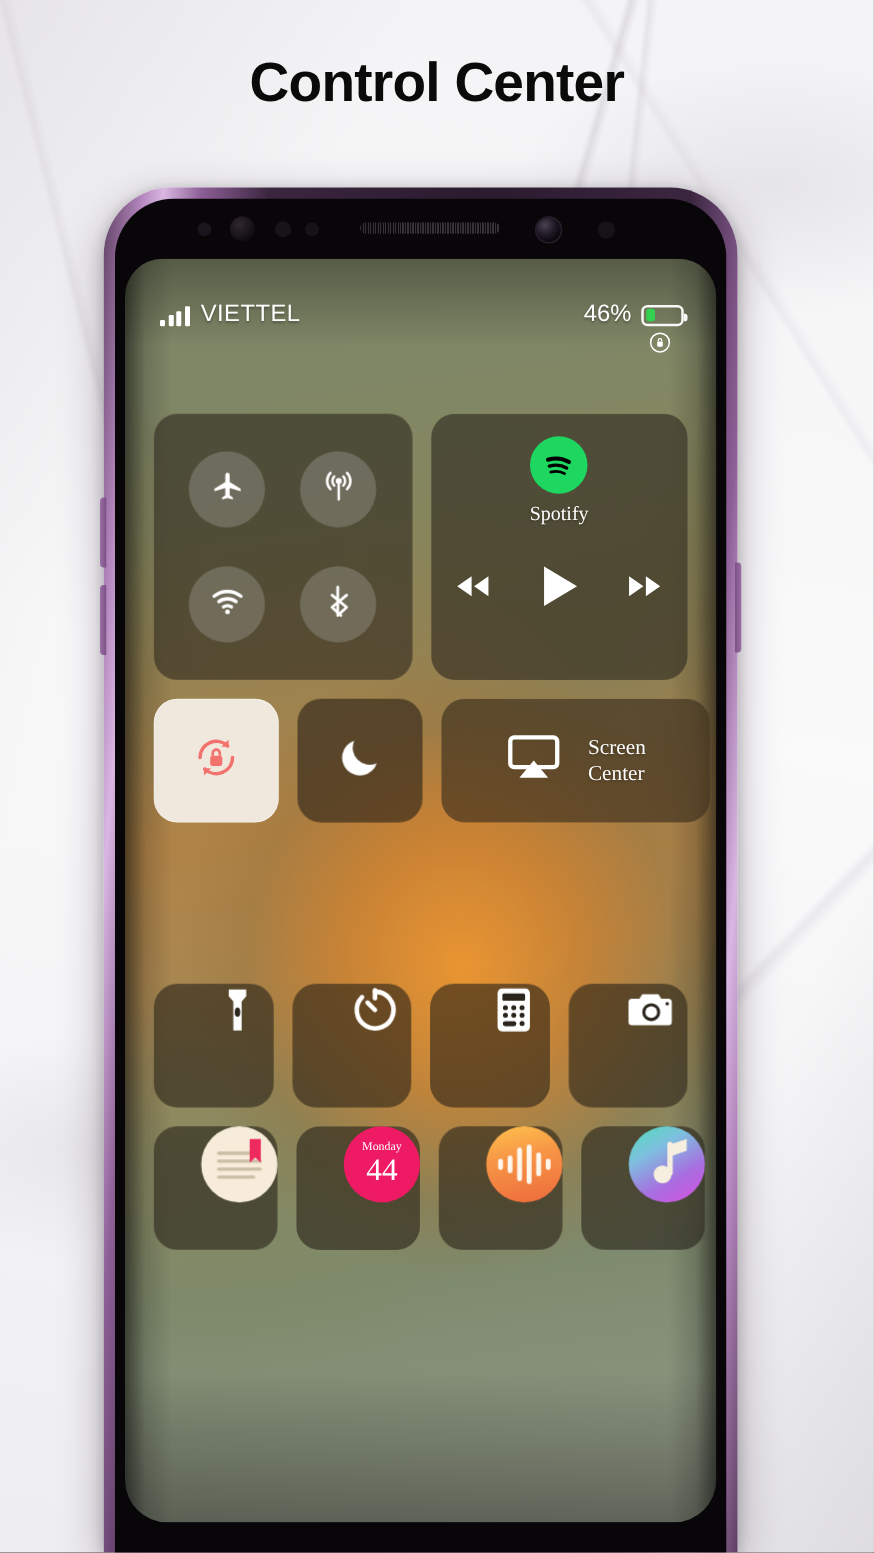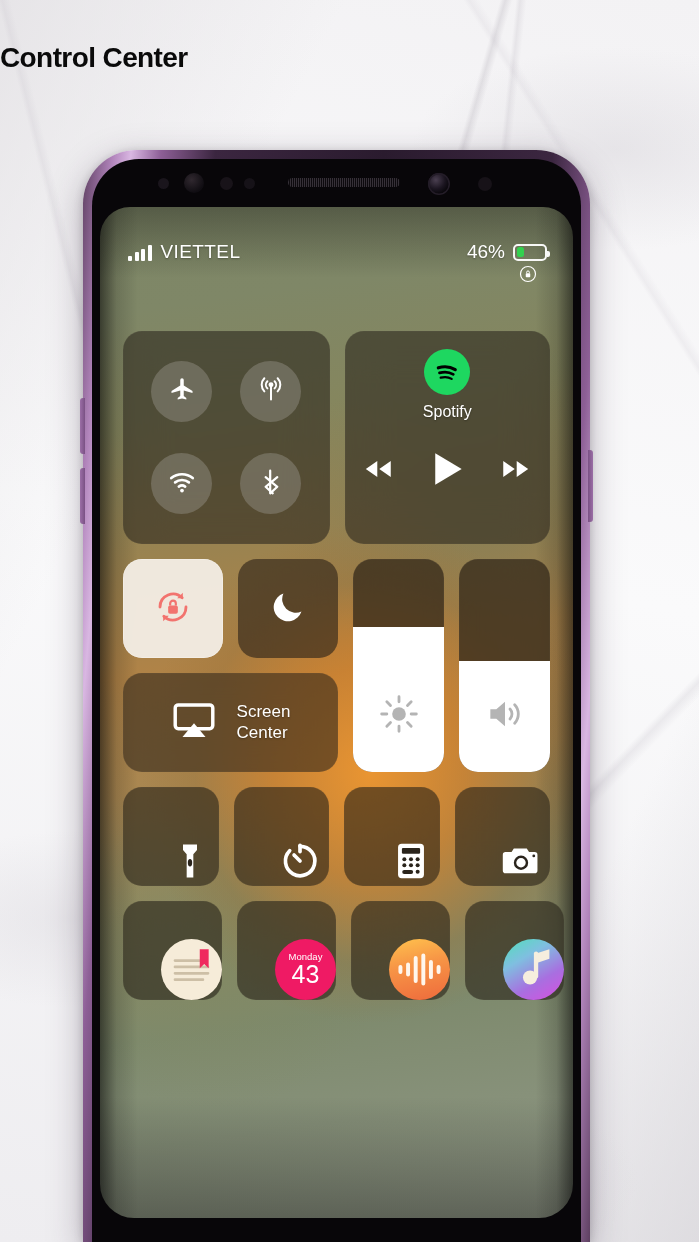--- a/index.html
+++ b/index.html
@@ -32,22 +32,22 @@
     content:""; position:absolute; inset:0;
     background:
       radial-gradient(ellipse 300px 150px at 88% 12%, rgba(196,192,200,.30), transparent 68%),
       radial-gradient(ellipse 260px 130px at 10% 74%, rgba(200,196,204,.26), transparent 68%),
       radial-gradient(ellipse 220px 120px at 70% 95%, rgba(204,200,208,.22), transparent 68%);
   }
 
   
   #page-title{
     position:absolute; top:42px; left:0; width:100%;
-    text-align:left;
-    font-size:28px; font-weight:bold; color:#0a0a0a;
+    text-align:center;
+    font-size:44px; font-weight:bold; color:#0a0a0a;
     letter-spacing:-0.6px;
     z-index:5;
   }
 
   
   #phone{
     position:absolute;
     left:83px; top:150px;
     width:507px; height:1092px;
     border-radius:54px 54px 0 0;
@@ -173,20 +173,21 @@
   }
   #rotation-lock-status{
     position:absolute; right:36px; top:24px;
     width:18px; height:18px;
   }
 
   
   #control-center{
     position:absolute; left:23px; top:124px; right:23px;
     z-index:3;
+    font-family:Liberation Serif, serif;
   }
   .cc-row{ display:flex; gap:15px; margin-bottom:15px; }
 
   .tile{
     background:rgba(38,32,25,.56);
     backdrop-filter:blur(22px);
     -webkit-backdrop-filter:blur(22px);
     border-radius:19px;
     position:relative;
     box-shadow:inset 0 0 0 .5px rgba(255,255,255,.045);
@@ -216,21 +217,21 @@
     color:#fff; font-size:16px; margin-top:8px;
     text-shadow:0 1px 2px rgba(0,0,0,.35);
   }
   #media-controls{
     display:flex; align-items:center; justify-content:center;
     gap:30px; margin-top:26px; width:100%;
   }
 
   
   #row-toggles{ display:flex; gap:15px; margin-bottom:15px; align-items:flex-start; }
-  #col-left-toggles{ display:flex; flex-direction:column; gap:15px; }
+  #col-left-toggles{ display:flex; flex-direction:row; gap:15px; }
   #row-small-toggles{ display:flex; gap:15px; }
   .small-tile{ width:100px; height:99px; border-radius:19px; display:flex; align-items:center; justify-content:center; }
   #toggle-rotation-lock{
     background:rgba(245,240,232,.93);
     box-shadow:inset 0 0 0 .5px rgba(255,255,255,.5);
   }
   #toggle-do-not-disturb{
     background:rgba(43,34,24,.62);
     backdrop-filter:blur(22px); -webkit-backdrop-filter:blur(22px);
   }
@@ -259,21 +260,21 @@
     background:#fff;
   }
   .slider-glyph{
     position:absolute; left:0; bottom:38px; width:100%;
     display:flex; justify-content:center;
   }
 
   
   .util-tile{
     width:100px; height:99px; border-radius:19px;
-    display:flex; align-items:flex-end; justify-content:center;
+    display:flex; align-items:flex-start; justify-content:center;
     background:rgba(34,30,20,.58);
     backdrop-filter:blur(22px); -webkit-backdrop-filter:blur(22px);
     box-shadow:inset 0 0 0 .5px rgba(255,255,255,.04);
     padding-left:38px;
   }
   .app-circle{
     width:61px; height:61px; border-radius:50%;
     display:flex; align-items:center; justify-content:center;
     position:relative; overflow:hidden;
   }
@@ -532,21 +533,21 @@
                 <g stroke="#cdbfa6" stroke-width="2.1" stroke-linecap="round">
                   <path d="M11 17h22M11 22h26M11 27h26M11 32h22"></path>
                 </g>
                 <path d="M30.5 8h7v15l-3.5-3.4L30.5 23z" fill="#ef2a5e"></path>
               </svg>
             </div>
           </div>
           <div class="util-tile" id="app-calendar">
             <div class="app-circle">
               <span id="calendar-weekday">Monday</span>
-              <span id="calendar-day">43</span>
+              <span id="calendar-day">44</span>
             </div>
           </div>
           <div class="util-tile" id="app-recorder">
             <div class="app-circle">
               <svg viewBox="0 0 48 48" width="61" height="61">
                 <g stroke="#fff6ec" stroke-width="3.1" stroke-linecap="round">
                   <path d="M15 20v8M21 15v18M27 13v22M33 18v12M39 22v4M9 22v4"></path>
                 </g>
               </svg>
             </div>

